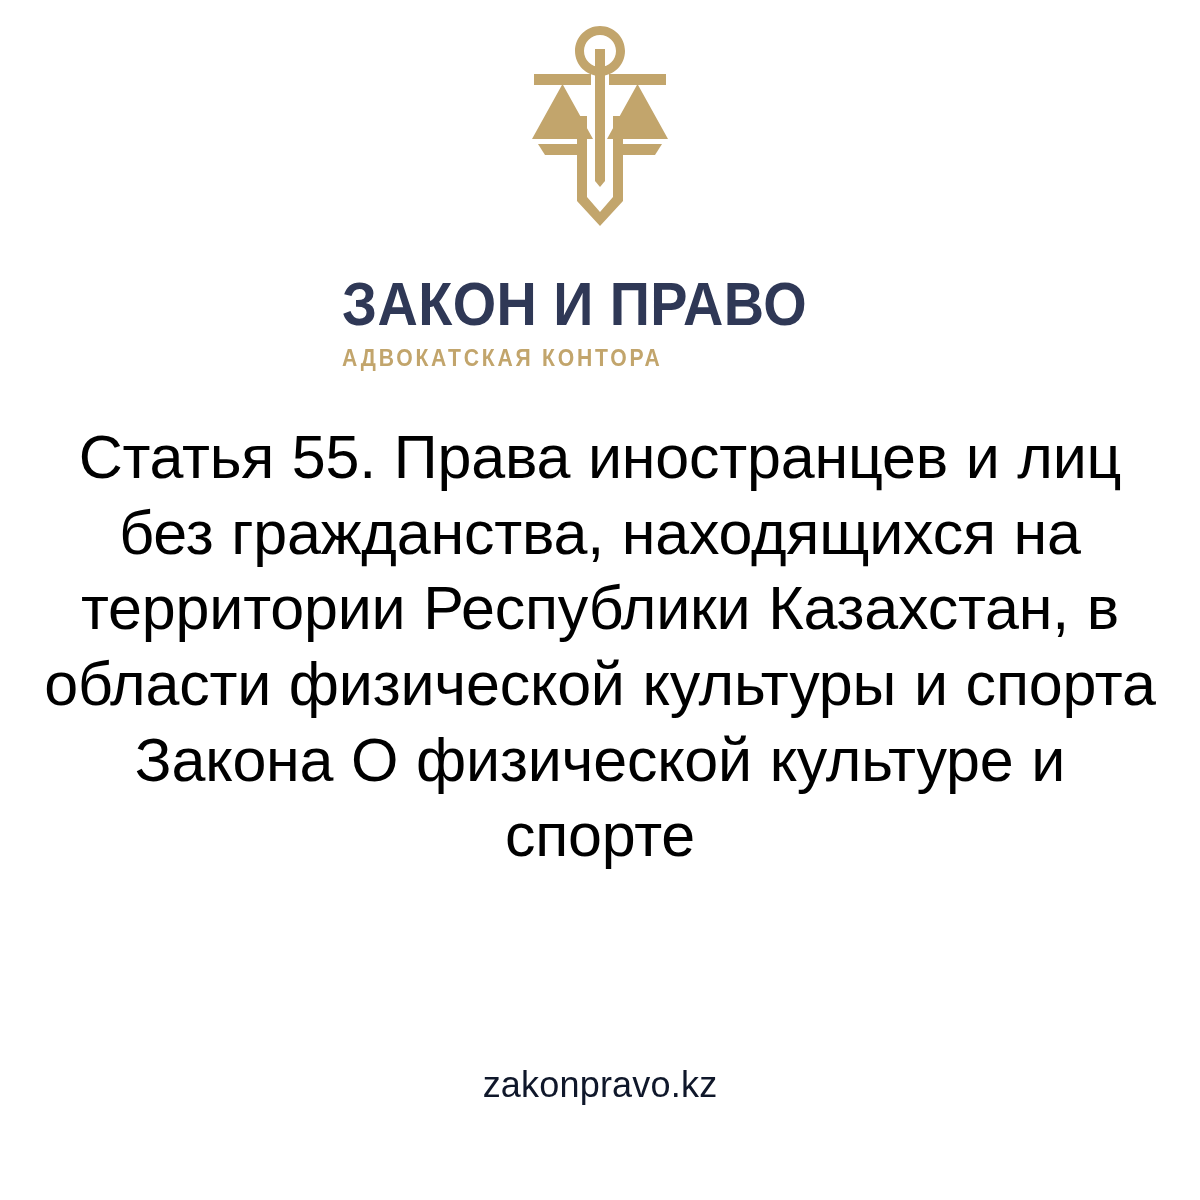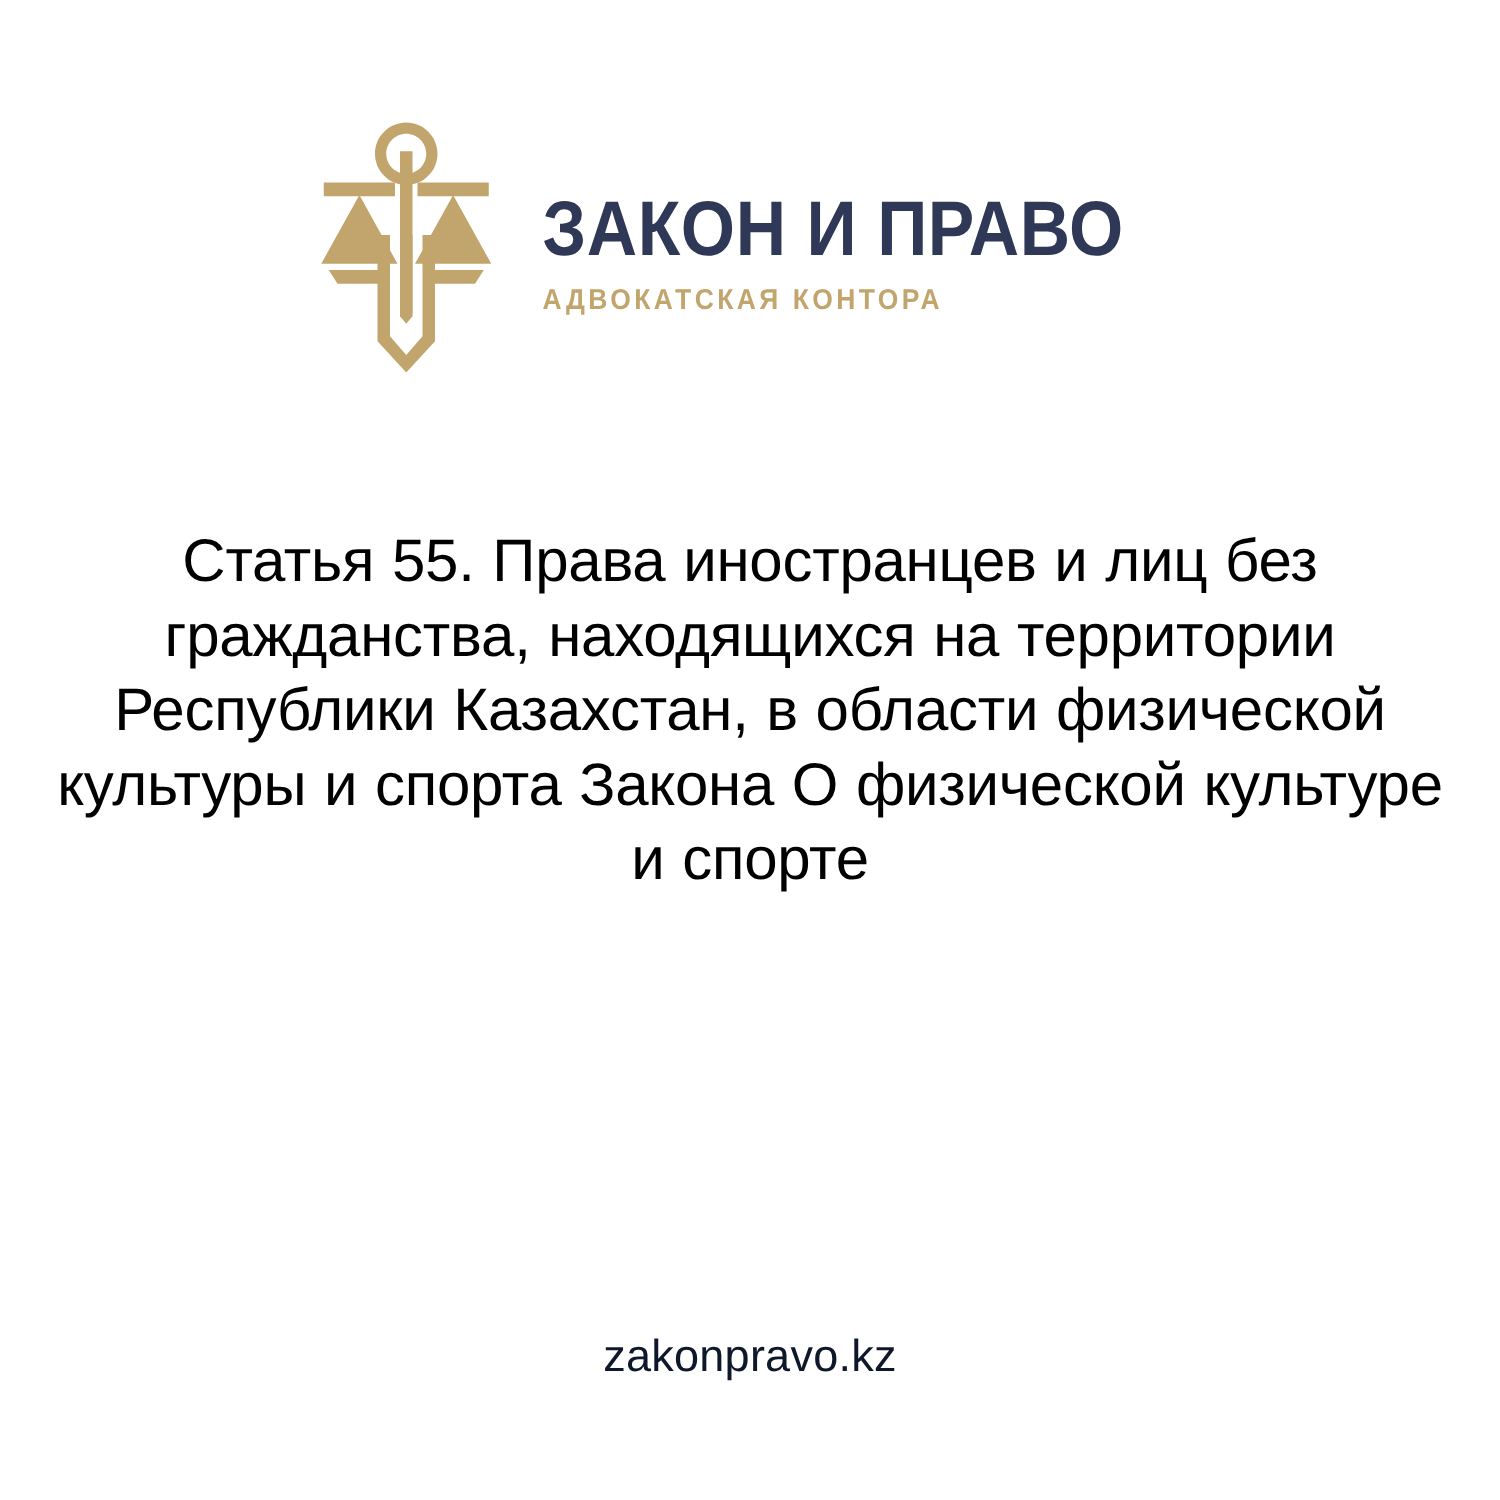--- a/index.html
+++ b/index.html
@@ -25,21 +25,21 @@
   }
 
   
   .brand-lockup {
     position: absolute;
     left: 0;
     right: 0;
     top: 88px;
     height: 215px;
     display: flex;
-    flex-direction: row;
+    flex-direction: column;
     align-items: center;
     justify-content: center;
     gap: 34px;
   }
 
   .brand-mark {
     width: 150px;
     height: 205px;
     flex: 0 0 auto;
     display: block;
@@ -90,21 +90,21 @@
     justify-content: center;
   }
 
   .headline {
     margin: 0;
     width: 100%;
     text-align: center;
     color: #000000;
     font-family: "Liberation Sans Narrow", "Liberation Sans", sans-serif;
     font-weight: 400;
-    font-size: 48px;
+    font-size: 61px;
     line-height: 1.24;
     letter-spacing: -0.2px;
     word-spacing: 1px;
   }
 
   
   .footer-wrap {
     position: absolute;
     left: 0;
     right: 0;

